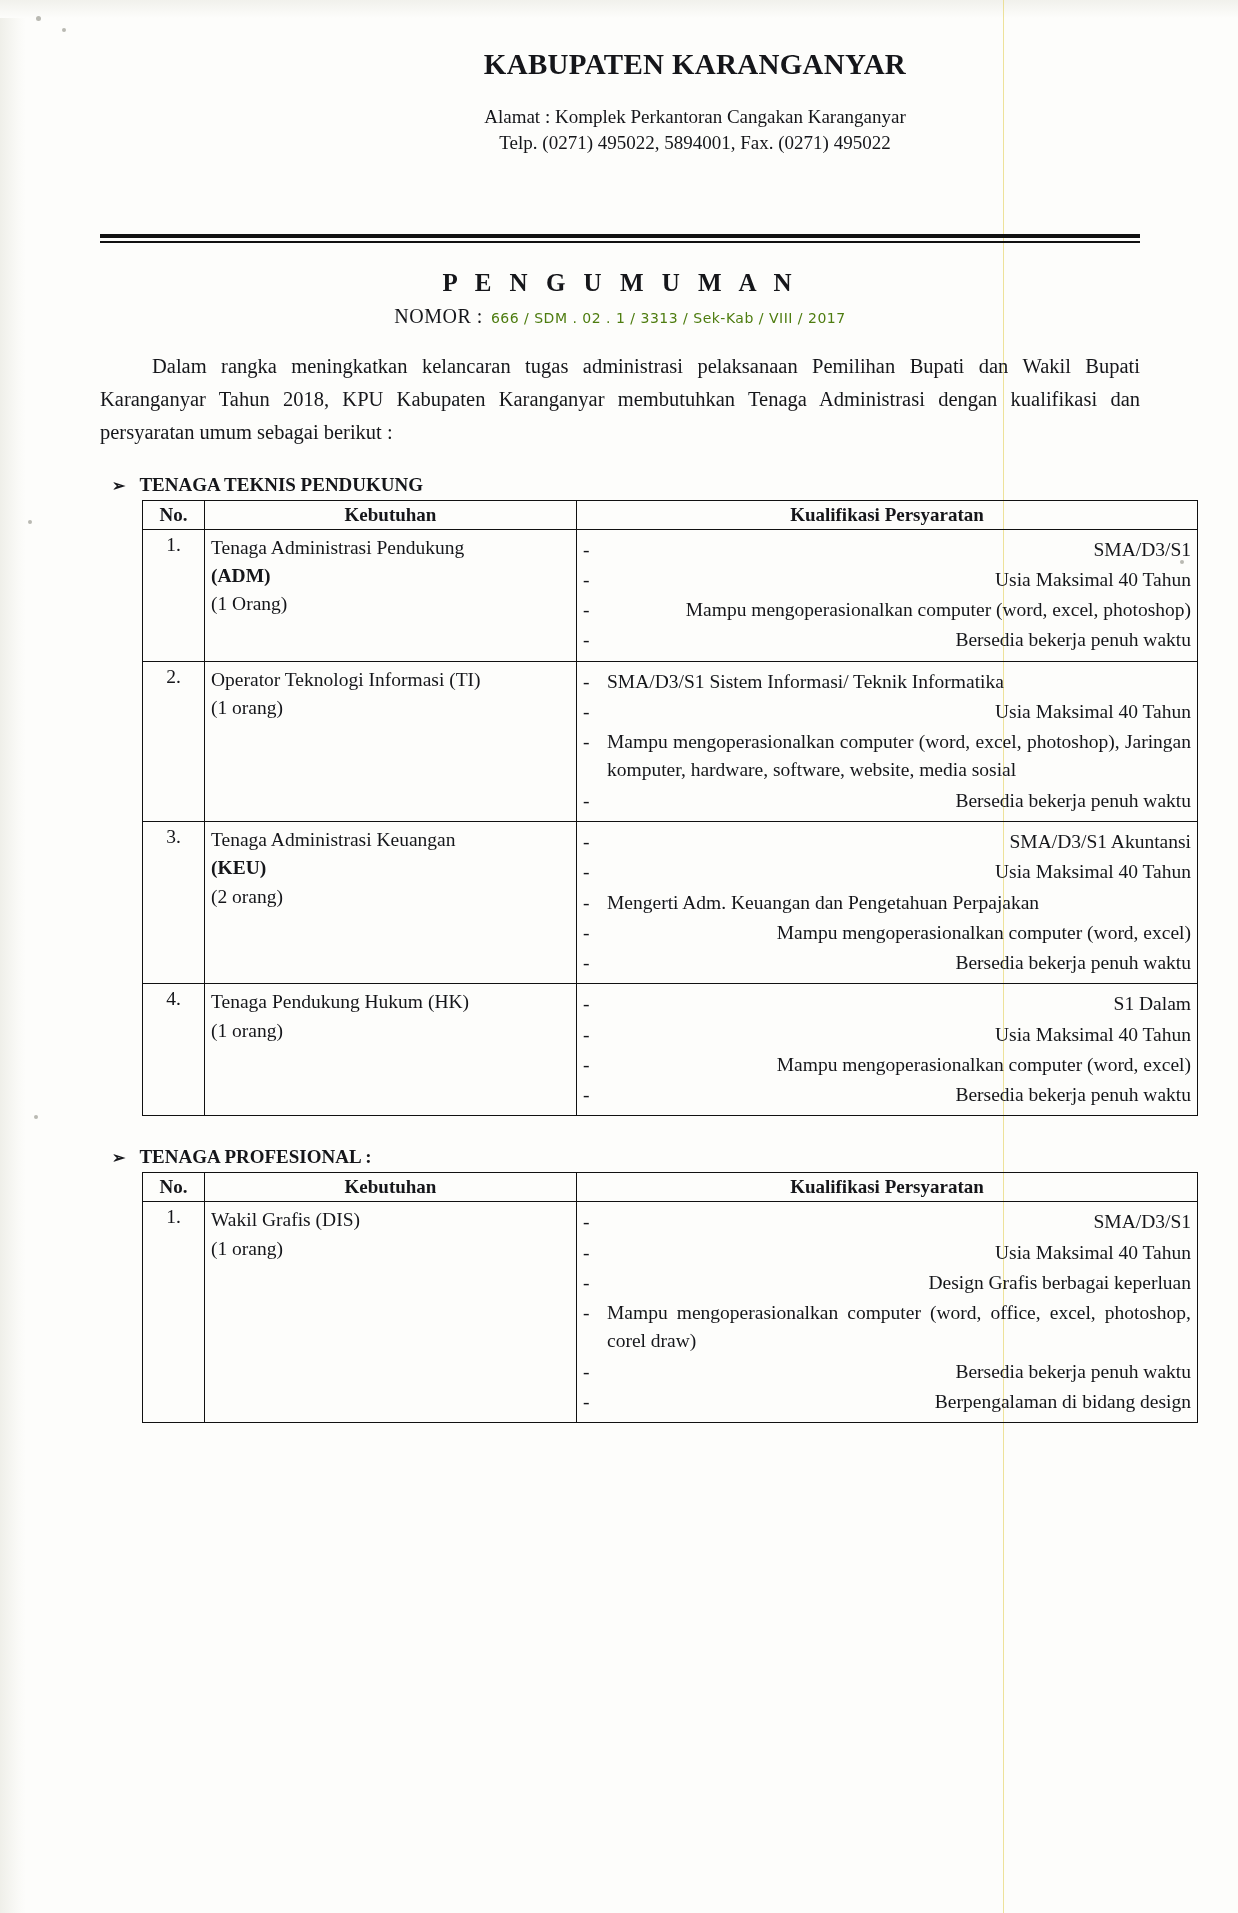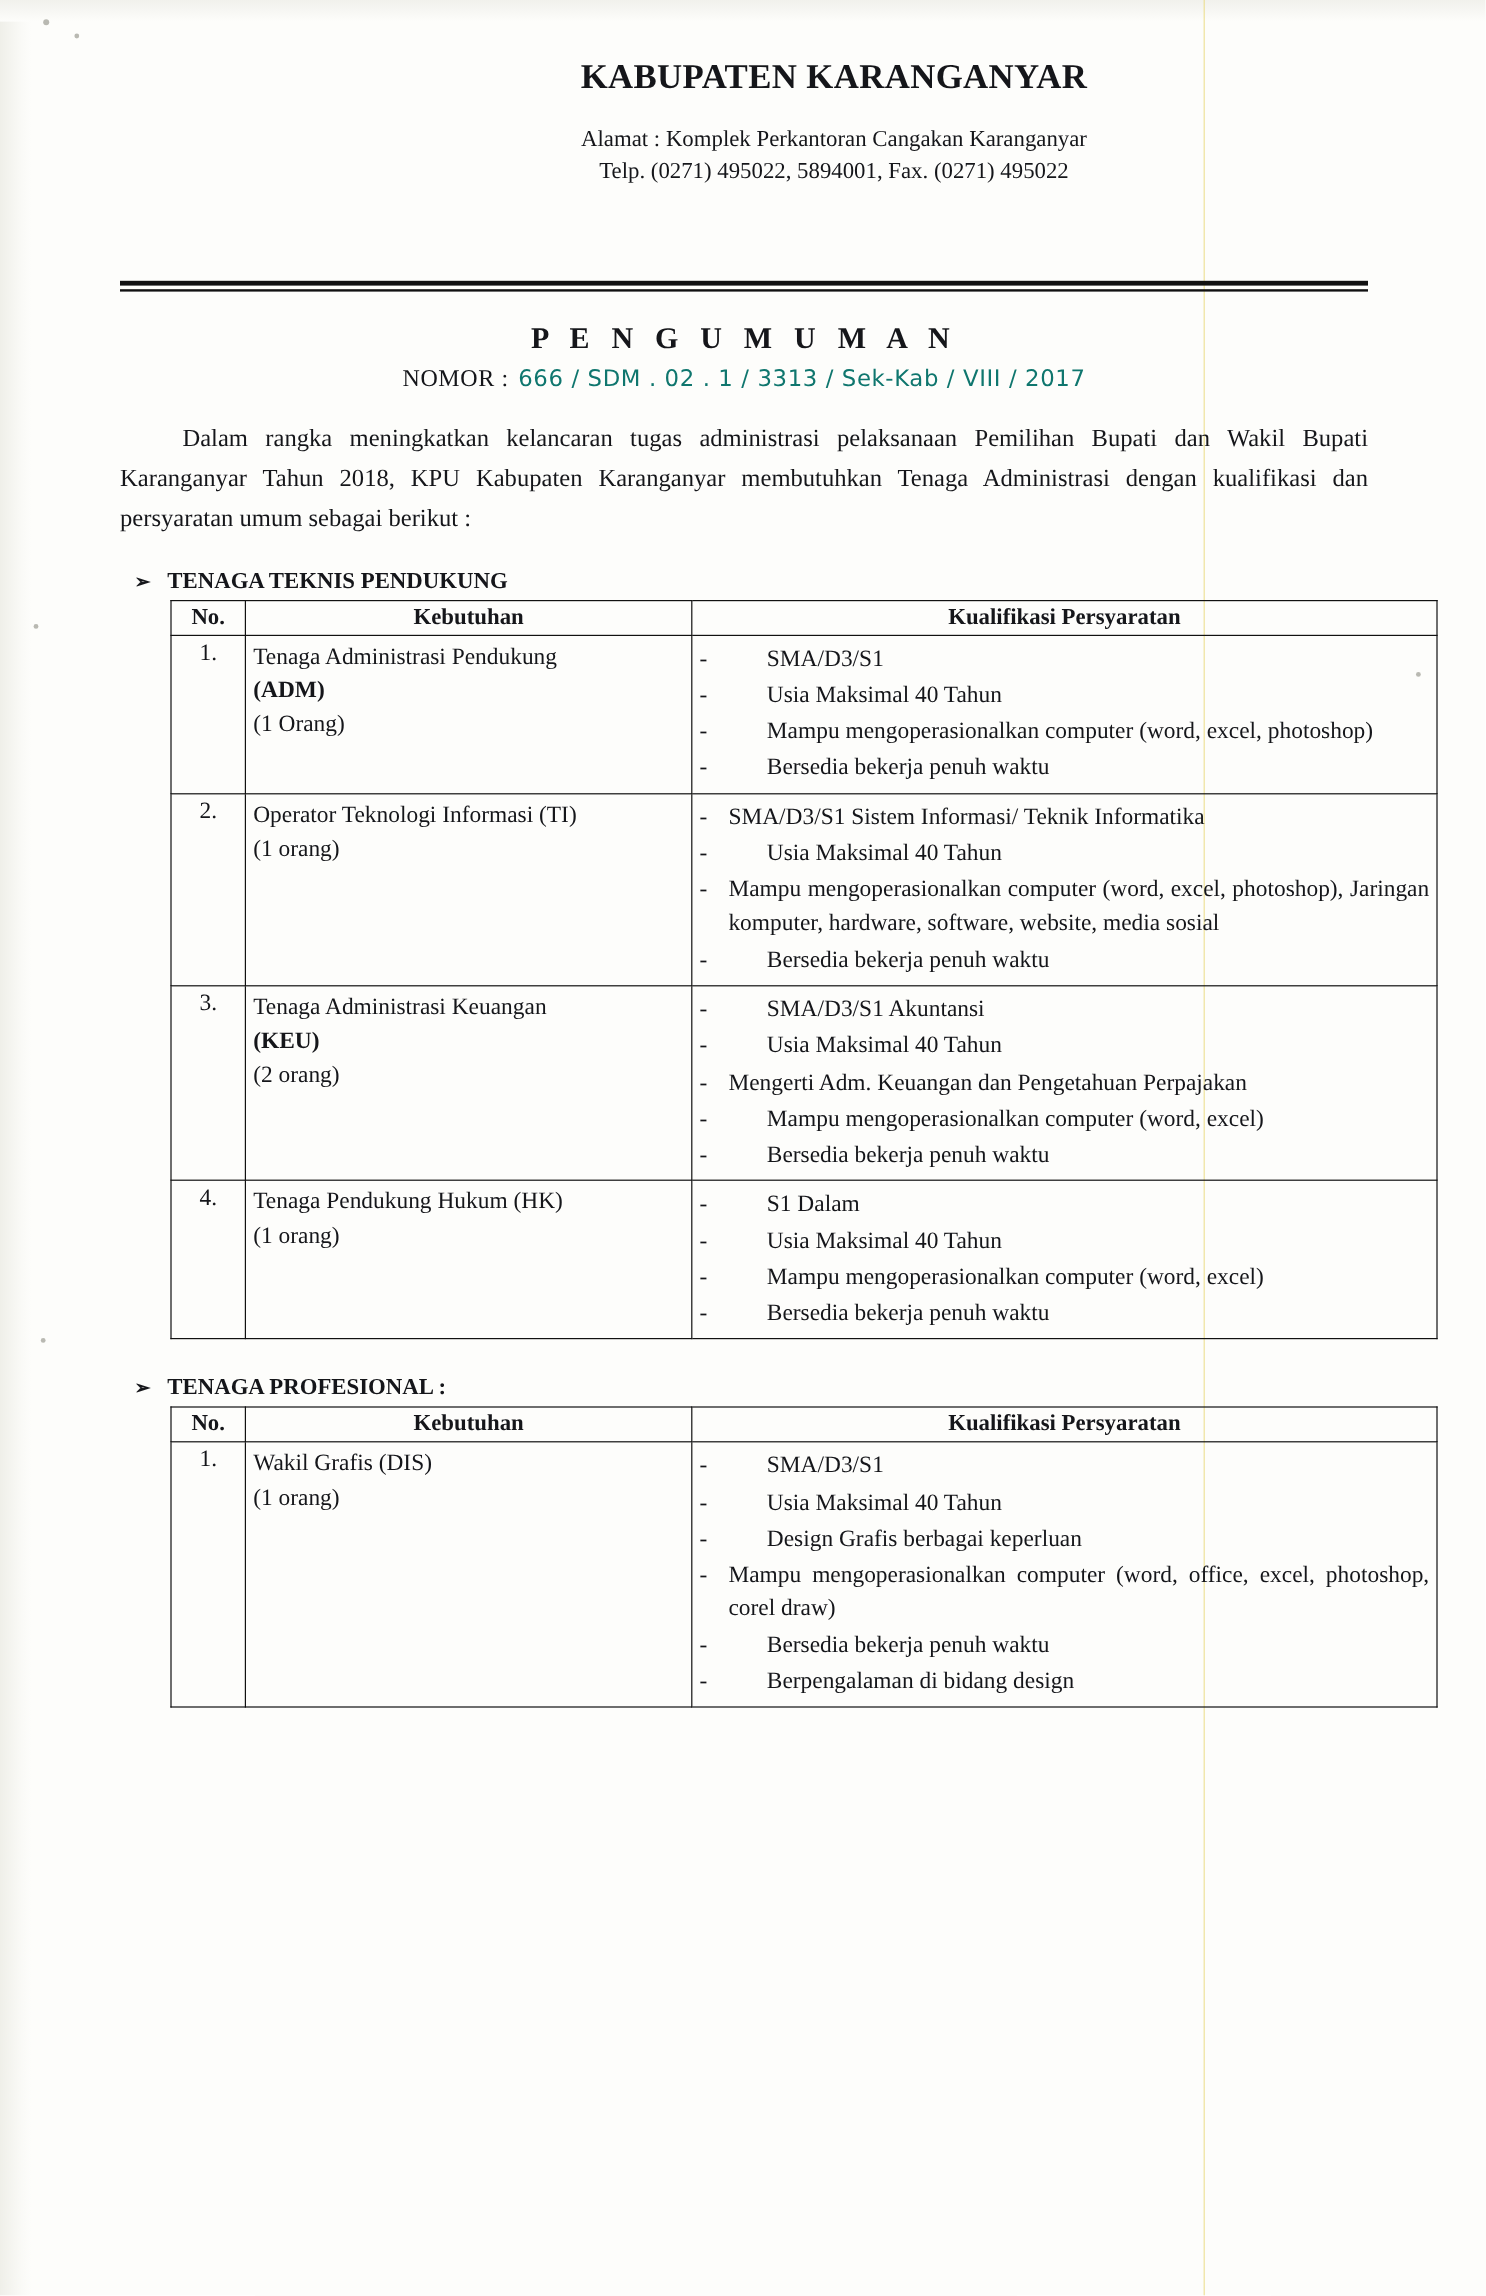--- a/index.html
+++ b/index.html
@@ -146,24 +146,24 @@
   }
   .nomor-row {
     text-align: center;
     margin-top: 8px;
     font-size: 20px;
     white-space: nowrap;
   }
   .nomor-label { letter-spacing: .5px; }
   .nomor-value {
     font-family: "DejaVu Sans", sans-serif;
-    font-size: 19px;
+    font-size: 14px;
     letter-spacing: .5px;
     margin-left: 8px;
-    color: #0f766e;
+    color: #4d7c0f;
   }
 
   .intro {
     margin-top: 22px;
     font-size: 20.5px;
     line-height: 1.62;
     text-align: justify;
     text-indent: 52px;
   }
 
@@ -233,21 +233,21 @@
     margin: 2px 0;
   }
   ul.quals li .dash {
     flex: 0 0 auto;
     width: 14px;
   }
   ul.quals li .qtext {
     flex: 1 1 auto;
     text-align: justify;
   }
-  ul.quals li .qtext.nojust { text-align: left; margin-left: 32px; }
+  ul.quals li .qtext.nojust { text-align: right; margin-left: 32px; }
 </style>
 </head>
 <body>
 
 <div class="page">
   <div class="scan-edge-left"></div>
   <div class="scan-edge-top"></div>
   <div class="scan-line-v" style="left:1003px"></div>
   <div class="speck" style="left:36px;top:16px;width:5px;height:5px"></div>
   <div class="speck" style="left:62px;top:28px;width:4px;height:4px"></div>

